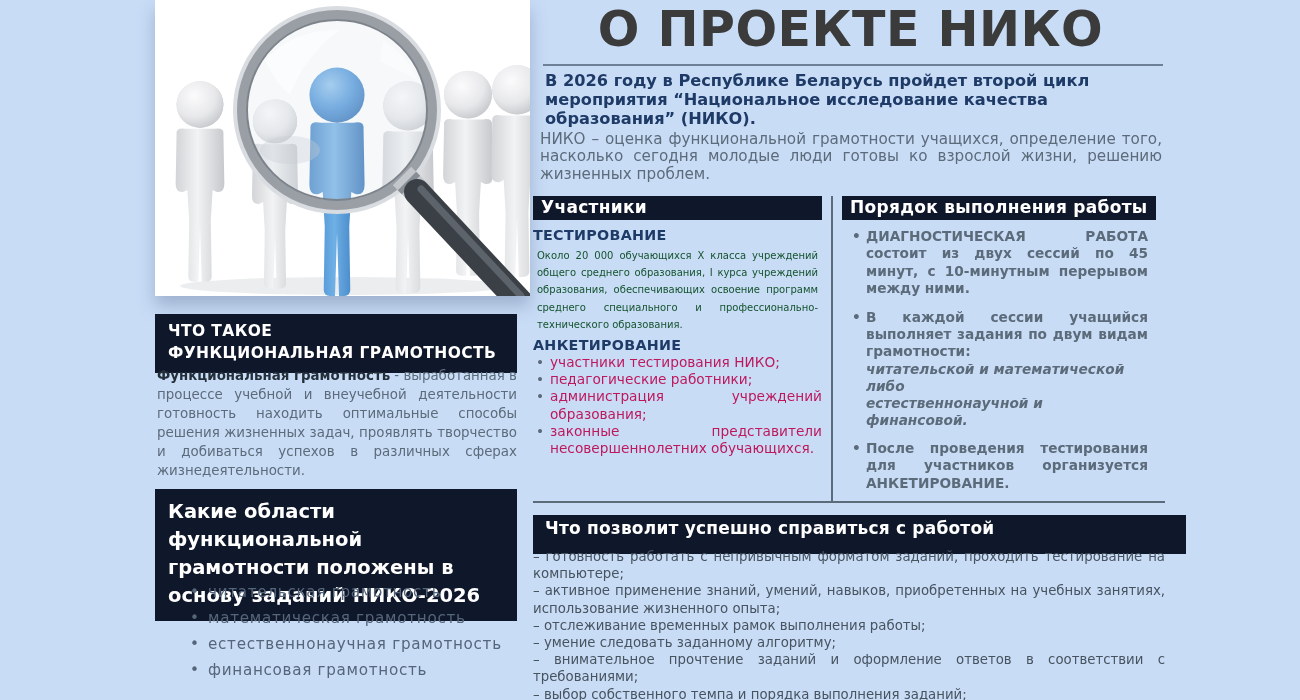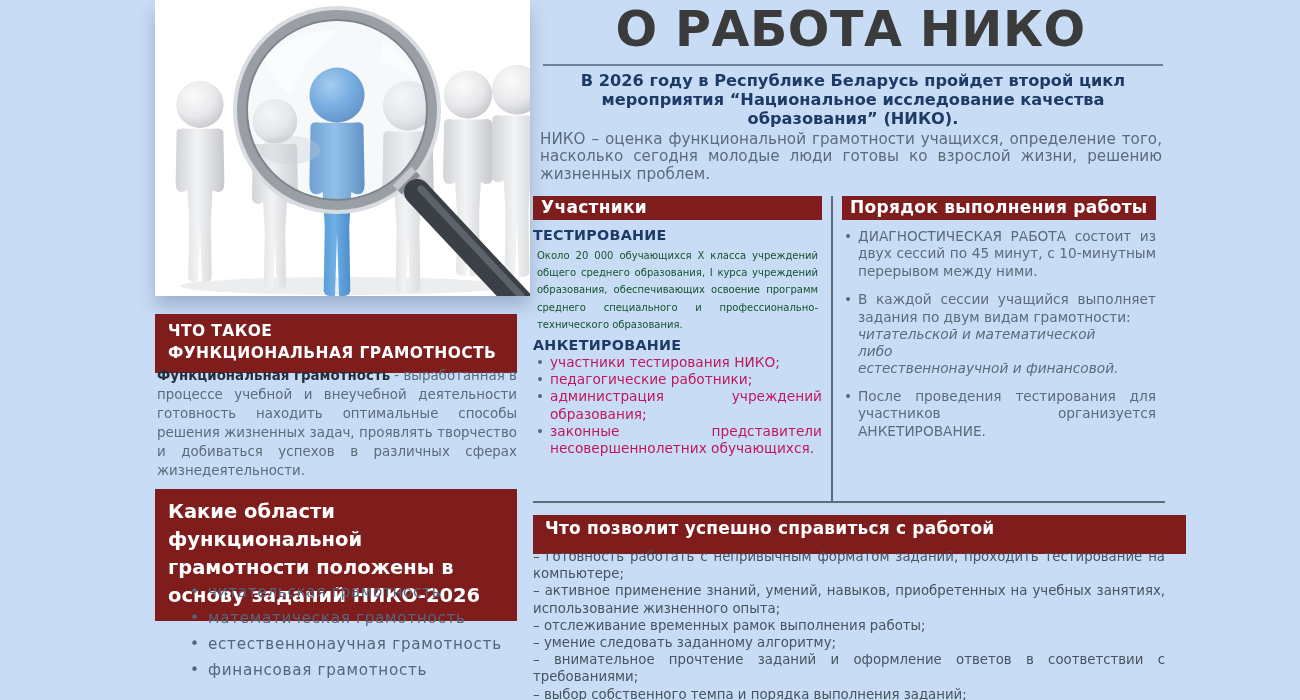--- a/index.html
+++ b/index.html
@@ -4,54 +4,54 @@
 <style>
   html,body{margin:0;padding:0;}
   .page{position:relative;width:1300px;height:700px;background:#c8dcf6;overflow:hidden;
         font-family:"DejaVu Sans","Liberation Sans",sans-serif;}
 
   
   .hero{position:absolute;left:155px;top:0;width:375px;height:296px;background:#ffffff;
         box-shadow:0 10px 16px rgba(90,110,145,0.38);}
   .hero svg{display:block;}
 
-  .bar{background:#7f1d1d;color:#ffffff;font-weight:bold;box-sizing:border-box;}
+  .bar{background:#0f172a;color:#ffffff;font-weight:bold;box-sizing:border-box;}
   .bar1{position:absolute;left:155px;top:314px;width:362px;padding:6px 10px 8px 13px;
         font-size:15.5px;line-height:1.45;letter-spacing:0.4px;}
   .def{position:absolute;left:157px;top:366px;width:360px;margin:0;
        font-size:13.4px;line-height:19px;text-align:justify;color:#5c6b7a;}
   .def b{color:#232e39;}
   .bar2{position:absolute;left:155px;top:489px;width:362px;padding:9px 10px 11px 13px;
         font-size:19.5px;line-height:28px;}
   .areas-list{position:absolute;left:186px;top:579px;width:345px;margin:0;padding:0;list-style:none;}
   .areas-list li{position:relative;padding-left:22px;font-size:15.2px;line-height:26px;
                  color:#55657a;letter-spacing:0.7px;}
   .areas-list li::before{content:"•";position:absolute;left:4px;color:#55657a;}
 
   
   .title{position:absolute;left:533px;top:1px;width:635px;margin:0;text-align:center;
          font-size:49px;font-weight:bold;color:#3b3b3b;letter-spacing:0.5px;}
   .title-rule{position:absolute;left:543px;top:64px;width:620px;height:2px;background:#6e8096;}
-  .subtitle{position:absolute;left:545px;top:71px;width:616px;margin:0;text-align:center;
+  .subtitle{position:absolute;left:545px;top:71px;width:616px;margin:0;
             font-weight:bold;font-size:16.2px;line-height:19px;color:#1e3a66;}
   .intro{position:absolute;left:540px;top:131px;width:622px;margin:0;
          font-size:15.2px;line-height:17.4px;text-align:justify;color:#5c6b7a;}
 
   .cols{position:absolute;left:533px;top:196px;width:632px;height:305px;display:flex;
         border-bottom:2px solid #5c6b7a;}
   .colL{width:289px;padding-right:9px;border-right:2px solid #5c6b7a;box-sizing:content-box;}
   .colR{width:314px;padding-left:9px;}
   .col-bar{display:block;font-size:17px;padding:1px 8px 3px;letter-spacing:0.3px;}
   .sec-title{font-weight:bold;color:#1e3a66;font-size:14.3px;margin:7px 0 1px;letter-spacing:0.3px;}
   .col-text{font-size:10px;line-height:17.2px;color:#14532d;text-align:justify;margin:4px;}
   .survey-list{margin:1px 0 0;padding:0;list-style:none;}
   .survey-list li{position:relative;padding-left:17px;font-size:13.7px;line-height:17.2px;
                   color:#be185d;text-align:justify;}
   .survey-list li::before{content:"•";position:absolute;left:3px;color:#5c6b7a;}
-  .proc-list{margin:8px 0 0;padding:0;list-style:none;}
+  .proc-list{margin:8px 8px 0;padding:0;list-style:none;font-weight:bold;}
   .proc-list li{position:relative;padding-left:16px;margin-bottom:11px;
                 font-size:13.7px;line-height:17.4px;color:#5c6b7a;text-align:justify;}
   .proc-list li::before{content:"•";position:absolute;left:2px;color:#5c6b7a;}
   .it{font-style:italic;text-align:left;line-height:17px;}
 
   .success-bar{position:absolute;left:533px;top:515px;width:653px;padding:3px 10px 16px 12px;
                font-size:17px;letter-spacing:0.2px;}
   .success-list{position:absolute;left:533px;top:548px;width:632px;}
   .success-list p{margin:0;font-size:13.3px;line-height:17.2px;color:#47535f;text-align:justify;}
 </style>
@@ -144,21 +144,21 @@
 
   <div class="bar bar2">Какие области функциональной грамотности положены в основу заданий НИКО-2026</div>
 
   <ul class="areas-list">
     <li>читательская грамотность</li>
     <li>математическая грамотность</li>
     <li>естественнонаучная грамотность</li>
     <li>финансовая грамотность</li>
   </ul>
 
-  <h1 class="title">О РАБОТА НИКО</h1>
+  <h1 class="title">О ПРОЕКТЕ НИКО</h1>
   <div class="title-rule"></div>
 
   <p class="subtitle">В 2026 году в Республике Беларусь пройдет второй цикл мероприятия “Национальное исследование качества образования” (НИКО).</p>
   <p class="intro">НИКО – оценка функциональной грамотности учащихся, определение того, насколько сегодня молодые люди готовы ко взрослой жизни, решению жизненных проблем.</p>
 
   <div class="cols">
     <div class="colL">
       <span class="bar col-bar">Участники</span>
       <div class="sec-title">ТЕСТИРОВАНИЕ</div>
       <p class="col-text">Около 20 000 обучающихся X класса учреждений общего среднего образования, I курса учреждений образования, обеспечивающих освоение программ среднего специального и профессионально-технического образования.</p>

